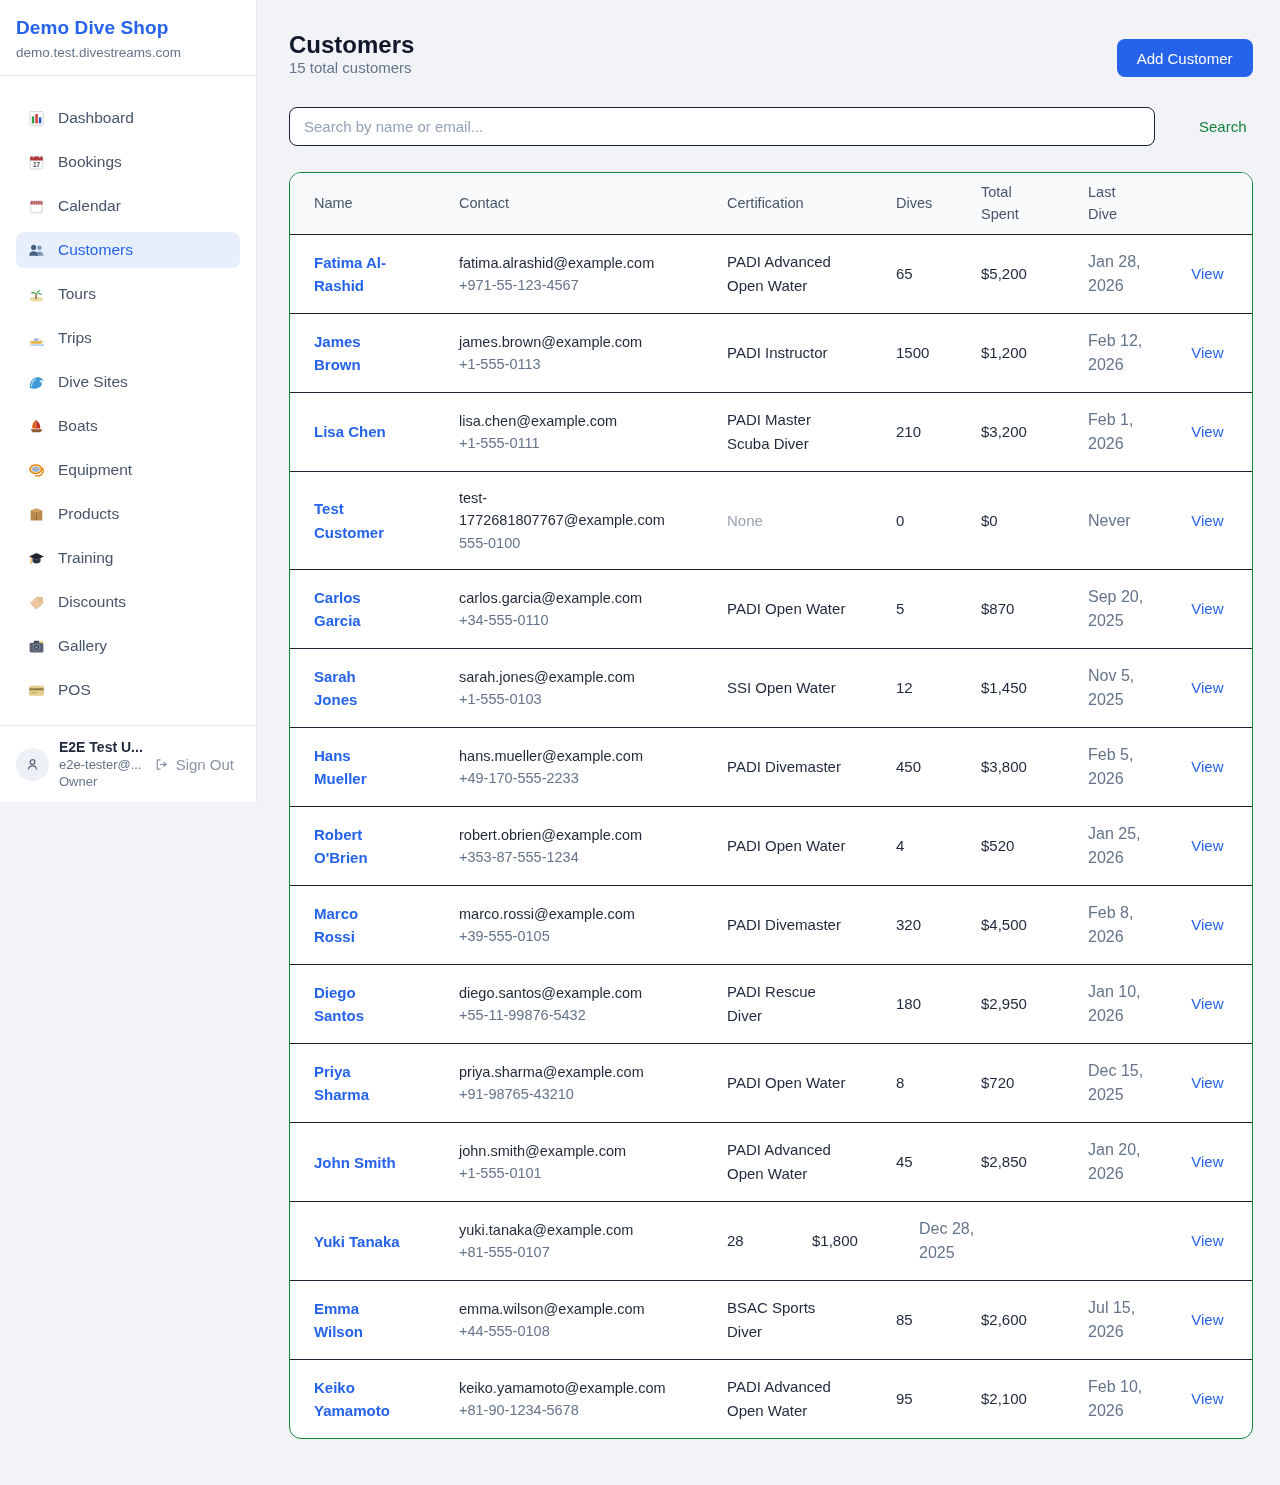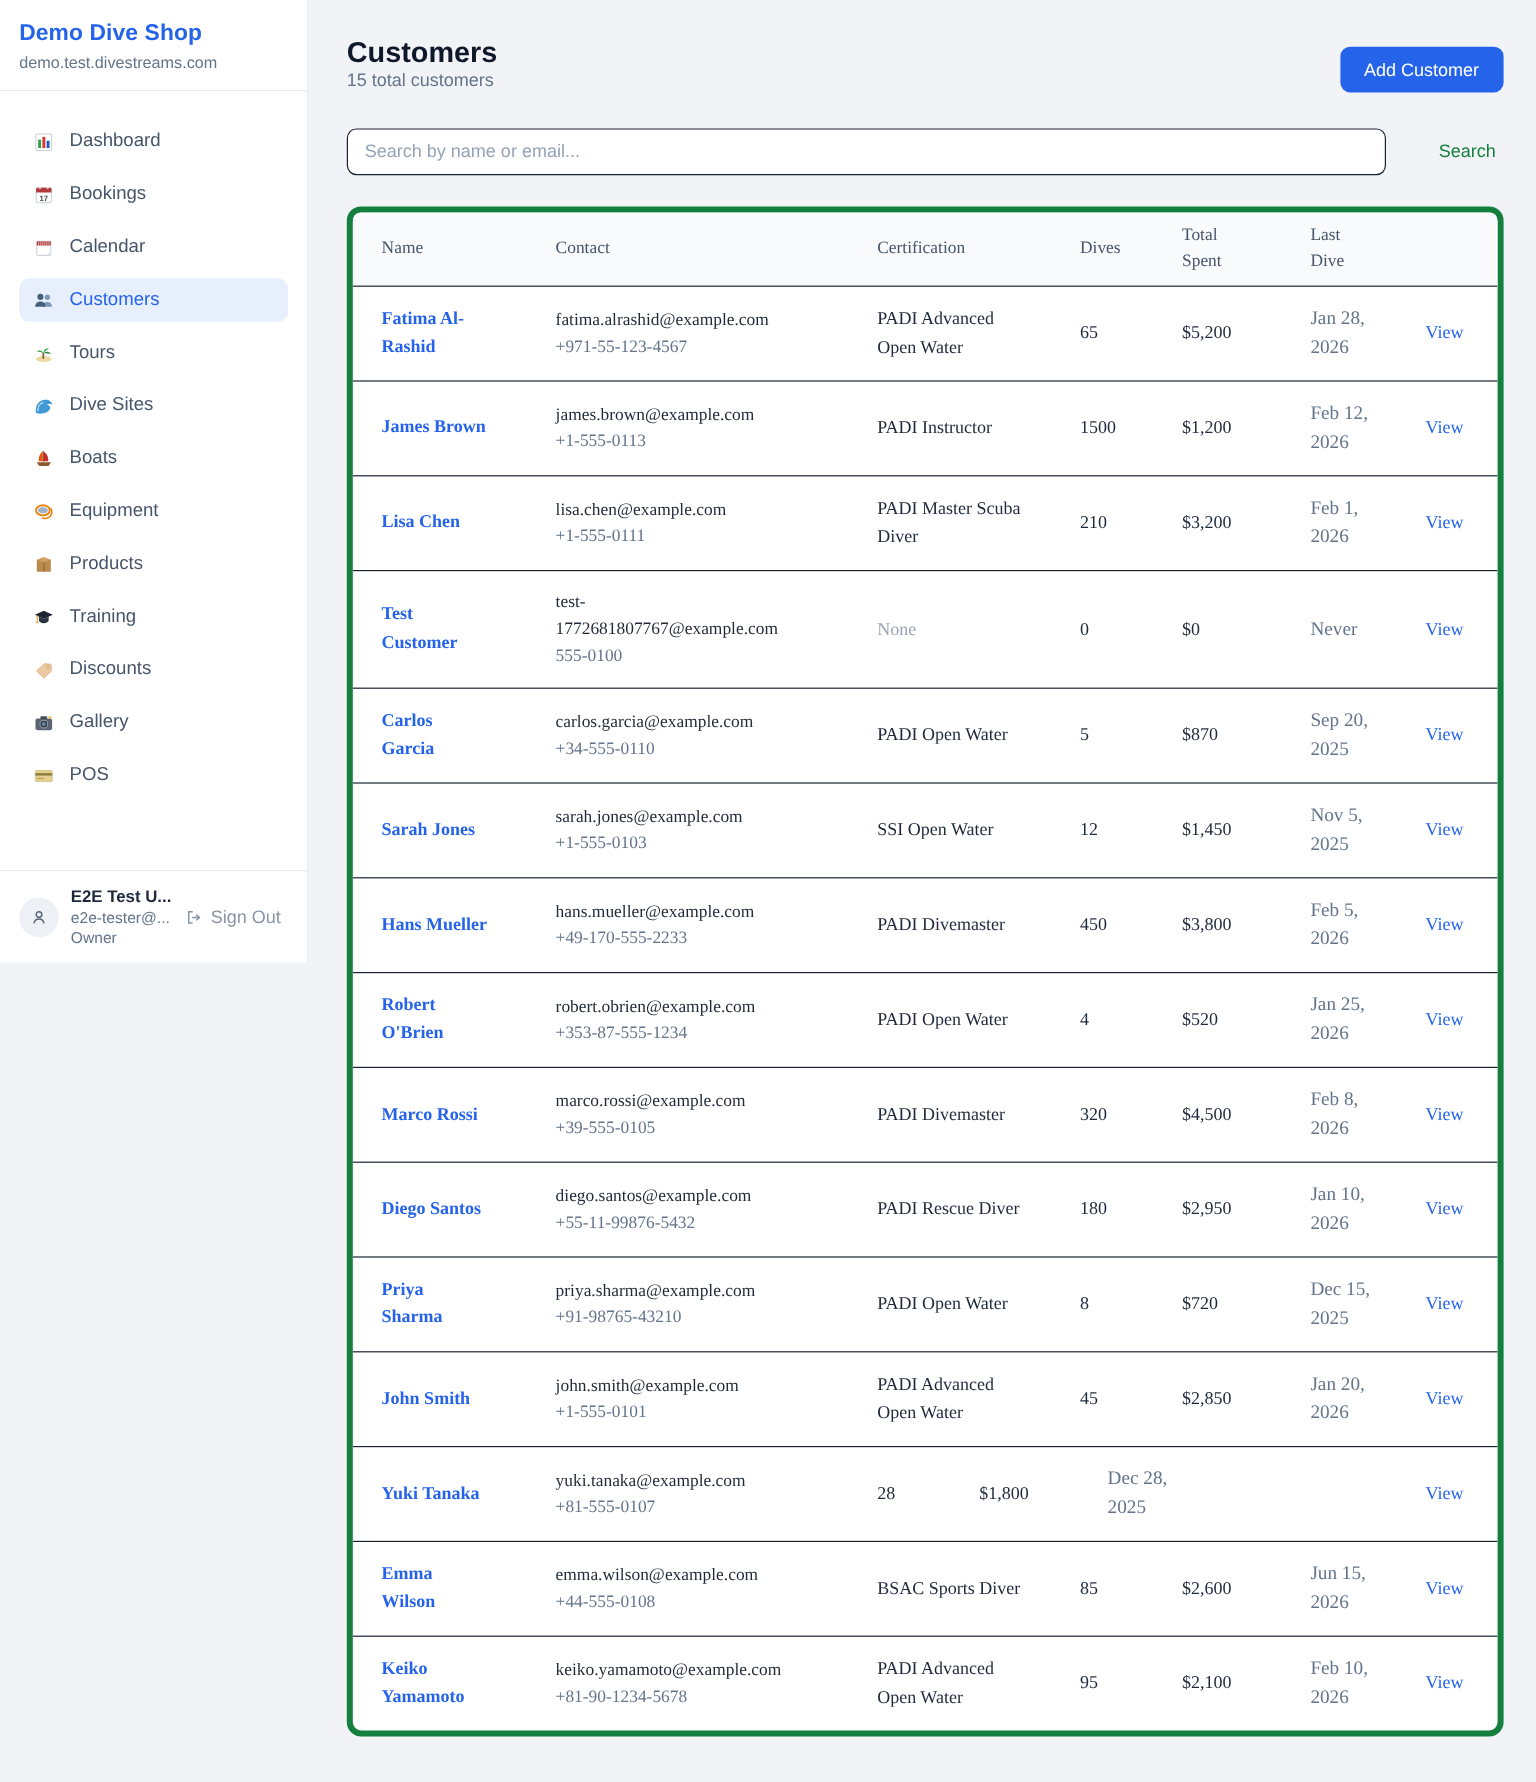--- a/index.html
+++ b/index.html
@@ -72,21 +72,21 @@
   }
   .search-input::placeholder { color:#94a3b8; }
   .search-btn {
     margin-left:38px; background:none; border:none; cursor:pointer;
     font-size:15px; color:#15803d; font-family:inherit;
   }
 
   
   .card {
     margin-top:26px; background:#fff; border-radius:12px;
-    border:5px solid #15803d; overflow:hidden;font-family:Liberation Serif, serif;
+    border:1px solid #15803d; overflow:hidden;
   }
   .thead {
     display:flex; align-items:center; height:62px;
     background:#f8fafc; border-bottom:1px solid #1a2332;
     padding:0 28px 0 24px; color:#475569; font-size:14.5px; font-weight:500;
   }
   .thead .hdr-wrap { display:inline-block; line-height:1.5; }
   .c-spent .hdr-wrap, .c-last .hdr-wrap { max-width:48px; }
 
   .row {
@@ -181,20 +181,31 @@
           <span class="nav-icon">
             <svg viewBox="0 0 16 16">
               <ellipse cx="8" cy="12.4" rx="6.2" ry="2.3" fill="#ecd9a4"></ellipse>
               <path d="M7.6 12.2V7.4" stroke="#8a5a2b" stroke-width="1.3"></path>
               <path d="M7.8 7.6C6 5.5 4 5.2 2.5 6.5c1.9.1 3.3.7 5.3 1.1z" fill="#2f9e44"></path>
               <path d="M7.8 7.6c.3-2.7 1.9-3.9 4.2-3.5-1.4.9-2.8 2.1-4.2 3.5z" fill="#37b24d"></path>
               <path d="M7.8 7.6c2.4-1.5 4.7-1 5.9.7-1.9-.4-3.9-.4-5.9-.7z" fill="#2b8a3e"></path>
             </svg>
           </span>
           <span>Tours</span>
+        </div>
+        <div class="nav-item">
+          <span class="nav-icon">
+            <svg viewBox="0 0 16 16">
+              <path d="M4.6 10.4l1.1-2.4h4.7l2.5 2.4z" fill="#eef1f5" stroke="#c2c9d4" stroke-width="0.5"></path>
+              <rect x="6.3" y="8.7" width="2.7" height="1.1" fill="#3a77c2"></rect>
+              <path d="M1.4 10.5h13.2l-2.3 2.5H3.1z" fill="#e3b03c"></path>
+              <path d="M2 14.2c1.5.7 3-.7 4.5 0s3-.7 4.5 0 3-.7 4 0" stroke="#6aa7e0" stroke-width="0.9" fill="none"></path>
+            </svg>
+          </span>
+          <span>Trips</span>
         </div>
         <div class="nav-item">
           <span class="nav-icon">
             <svg viewBox="0 0 16 16">
               <path d="M1.8 13.2c-.6-4.8 1.6-9 5.7-10 3.6-.9 6.8.9 7.3 3.7-1.3-1.1-3.2-1.3-4.2-.1 1.9.3 2.8 1.7 2.4 3.2-1.6 3.4-7.5 4.8-11.2 3.2z" fill="#4098d7"></path>
               <path d="M3.4 12c-.3-3.1 1.2-6.1 4.3-7" stroke="#bfe0f5" stroke-width="1" fill="none"></path>
             </svg>
           </span>
           <span>Dive Sites</span>
         </div>
@@ -492,21 +503,21 @@
 
   <div class="row">
     <div class="c-name"><a class="name-link">Emma Wilson</a></div>
     <div class="c-contact">
       <span class="email">emma.wilson@example.com</span>
       <span class="phone">+44-555-0108</span>
     </div>
     <div class="c-cert"><span class="cert-text">BSAC Sports Diver</span></div>
     <div class="c-dives"><span class="dives-text">85</span></div>
     <div class="c-spent"><span class="spent-text">$2,600</span></div>
-    <div class="c-last"><span class="last-text">Jun 15, 2026</span></div>
+    <div class="c-last"><span class="last-text">Jul 15, 2026</span></div>
     <div class="c-view"><a class="view-link">View</a></div>
   </div>
 
   <div class="row">
     <div class="c-name"><a class="name-link">Keiko Yamamoto</a></div>
     <div class="c-contact">
       <span class="email">keiko.yamamoto@example.com</span>
       <span class="phone">+81-90-1234-5678</span>
     </div>
     <div class="c-cert"><span class="cert-text">PADI Advanced Open Water</span></div>

